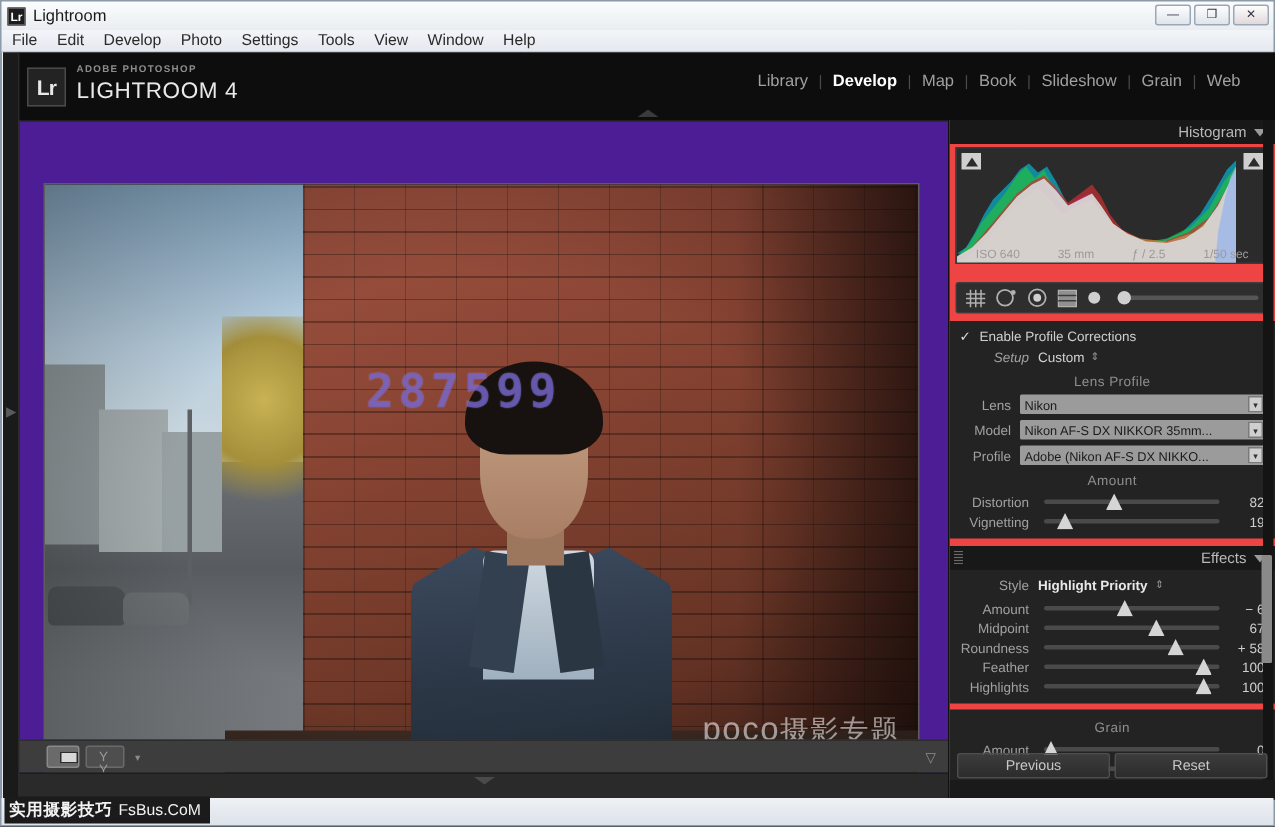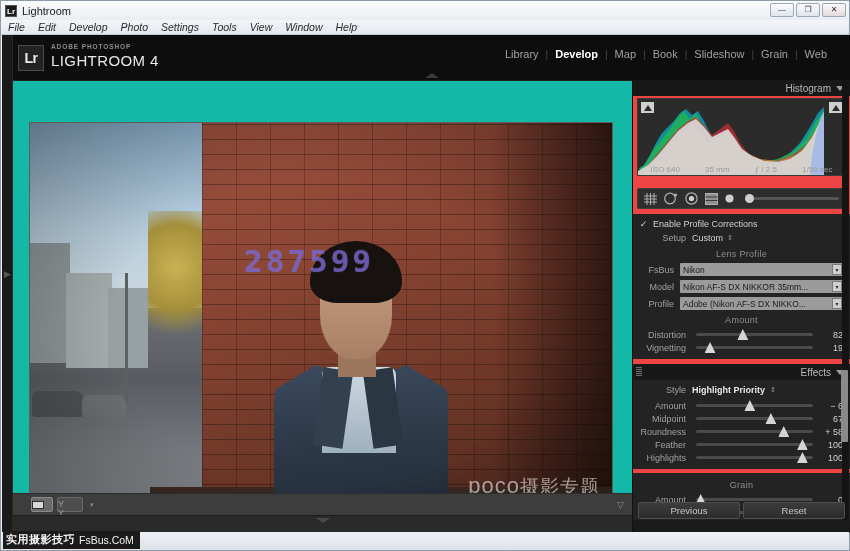--- a/index.html
+++ b/index.html
@@ -41,21 +41,21 @@
   .win-btn.close { background: linear-gradient(#fdfdfe, #e2d8da); }
 
   
   #menubar {
     position: absolute; left: 0; top: 19px; width: 100%; height: 15px;
     background: linear-gradient(#f3f5f8, #e4e9ef);
     display: flex; align-items: center; padding-left: 7px;
     border-bottom: 1px solid #c3ccd6;
   }
   .menu-item {
-    font-size: 10.5px; color: #2a2a2a; margin-right: 13px; cursor: default; font-style: italic;
+    font-size: 10.5px; color: #2a2a2a; margin-right: 13px; cursor: default;
   }
 
   
   #lr-app {
     position: absolute; left: 1px; top: 34px;
     width: 848px; height: 498px;
     background: #1a1a1a;
   }
   
   #left-gutter {
@@ -105,21 +105,21 @@
     transform: translateX(-50%);
     width: 0; height: 0;
     border-left: 7px solid transparent; border-right: 7px solid transparent;
     border-bottom: 5px solid #3a3a3a;
   }
 
   
   #stage {
     position: absolute; left: 11px; top: 45px;
     width: 619px; bottom: 0;
-    background: #14b8a6;
+    background: #4c1d95;
     border-top: 1px solid #202020;
   }
   #photo-frame {
     position: absolute; left: 17px; top: 42px;
     width: 582px; height: 422px;
     background: #111;
     box-shadow: 0 0 0 1px #5d5d5d;
     overflow: hidden;
   }
   
@@ -228,21 +228,21 @@
 
   
   #stage-toolbar {
     position: absolute; left: 0; bottom: 18px; width: 100%; height: 22px;
     background: #3d3d3d; border-top: 1px solid #2d2d2d;
     display: flex; align-items: center; padding-left: 18px;
   }
   .tool-icon-box {
     width: 22px; height: 15px; background: #6a6a6a;
     border: 1px solid #8a8a8a; border-radius: 2px;
-    display: flex; align-items: center; justify-content: flex-start;
+    display: flex; align-items: center; justify-content: flex-end;
     margin-right: 4px;
   }
   .tool-icon-box .inner {
     width: 12px; height: 8px; border: 1.5px solid #2d2d2d; background: #d8d8d8;
   }
   .tool-icon-box.pair { width: 26px; background: #4e4e4e; border-color: #6a6a6a; }
   .tool-icon-box.pair .inner {
     width: 16px; height: 9px; background: none; border: none;
     color: #9a9a9a; font-size: 9px; letter-spacing: 2px; line-height: 9px;
   }
@@ -356,21 +356,21 @@
     padding: 0 6px; font-size: 9px; color: #cfcfcf;
   }
   .checkbox {
     width: 9px; height: 9px; margin-right: 5px; color: #d8d8d8;
     font-size: 9px; line-height: 9px; text-align: center;
   }
   .setuprow {
     display: flex; align-items: center; height: 14px;
     padding: 0 7px; font-size: 9px; color: #a0a0a0;
   }
-  .setuprow .lbl { width: 52px; text-align: right; padding-right: 6px; }
+  .setuprow .lbl { width: 52px; text-align: right; padding-right: 6px; font-style: italic; }
   .setuprow .sel { color: #d2d2d2; }
   .setuprow .sel-caret { color: #9a9a9a; margin-left: 4px; font-size: 7px; }
   .comborow {
     display: flex; align-items: center; height: 15px;
     padding: 0 7px; font-size: 9px; color: #a0a0a0; margin-bottom: 2px;
   }
   .comborow .lbl { width: 40px; text-align: right; padding-right: 6px; }
   .combo {
     flex: 1; height: 13px; background: #9b9b9b; color: #1a1a1a;
     font-size: 8.5px; display: flex; align-items: center;
@@ -610,21 +610,21 @@
           <span>Enable Profile Corrections</span>
         </div>
         <div class="setuprow">
           <span class="lbl">Setup</span>
           <span class="sel">Custom</span>
           <span class="sel-caret">⇕</span>
         </div>
         <div class="section-title">Lens Profile</div>
 
         <div class="comborow">
-          <span class="lbl">FsBus</span>
+          <span class="lbl">Lens</span>
           <span class="combo">
             <span>Nikon</span>
             <span class="cb-arrow">▾</span>
           </span>
         </div>
         <div class="comborow">
           <span class="lbl">Model</span>
           <span class="combo">
             <span>Nikon AF-S DX NIKKOR 35mm...</span>
             <span class="cb-arrow">▾</span>

